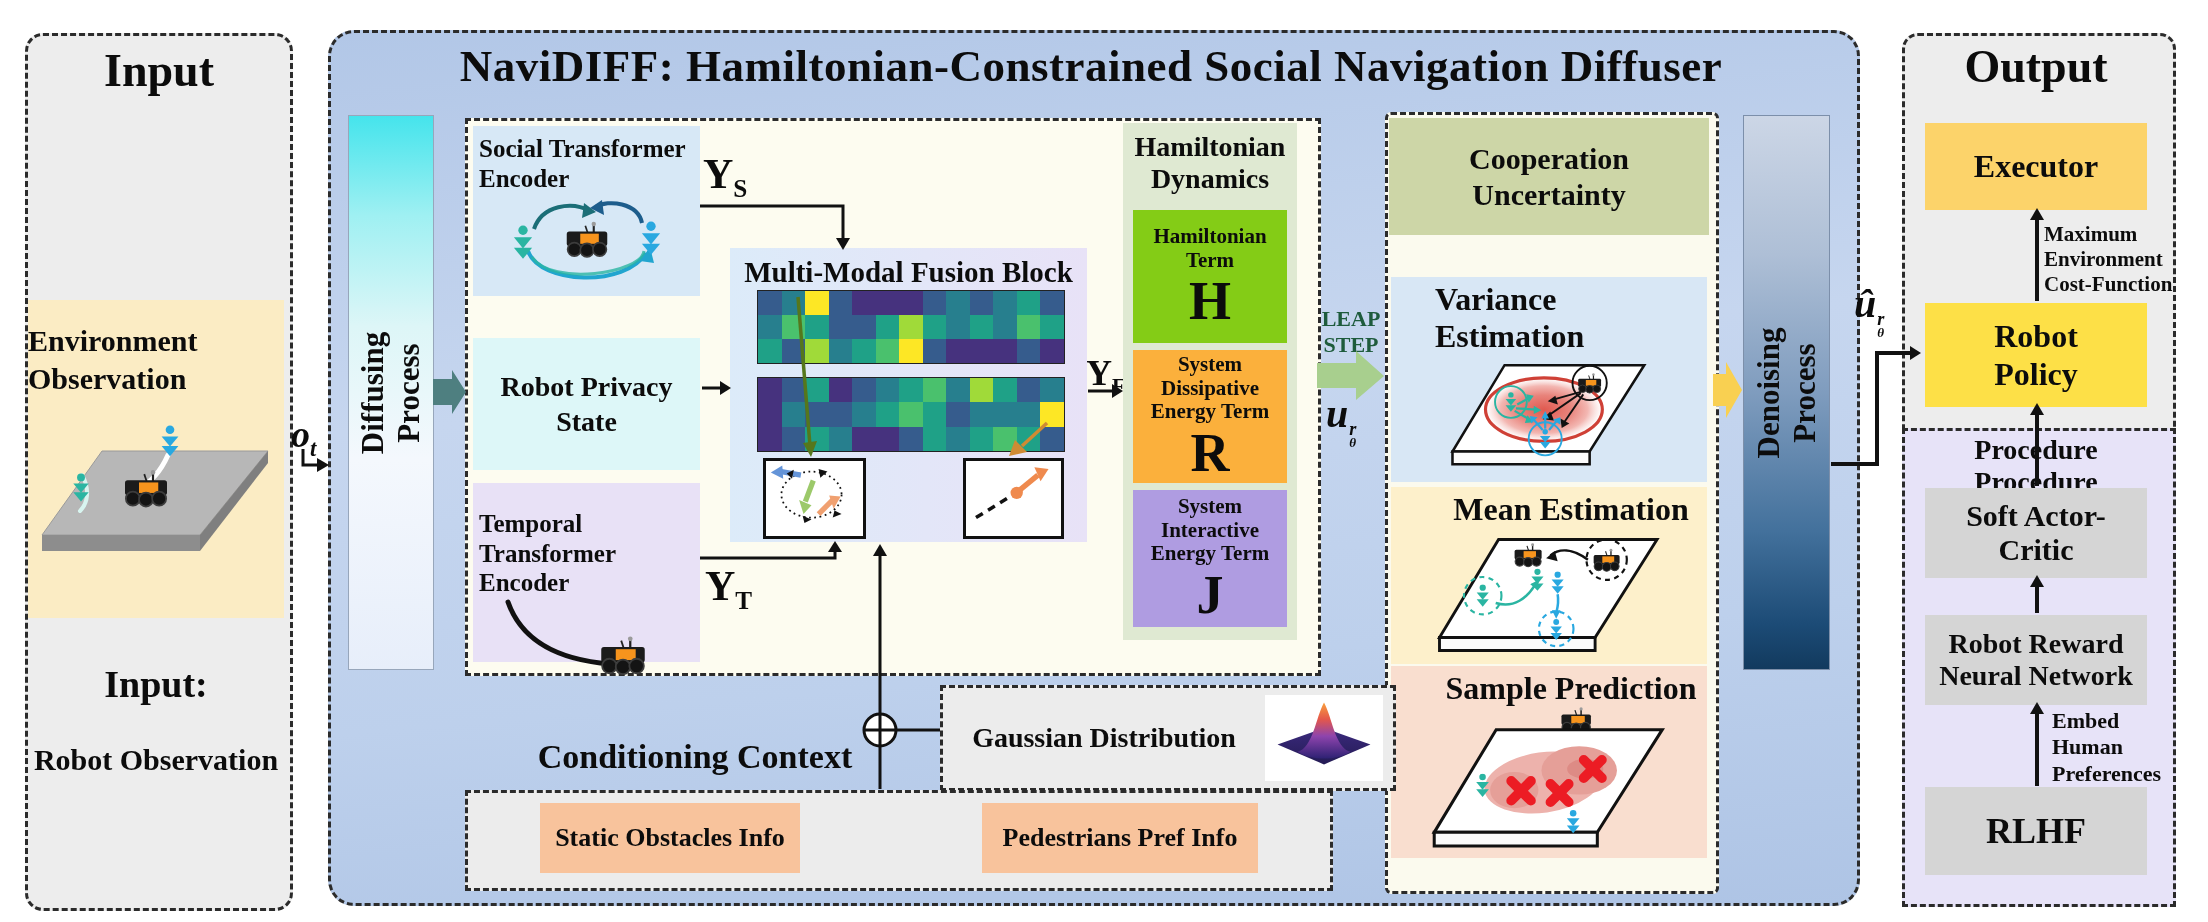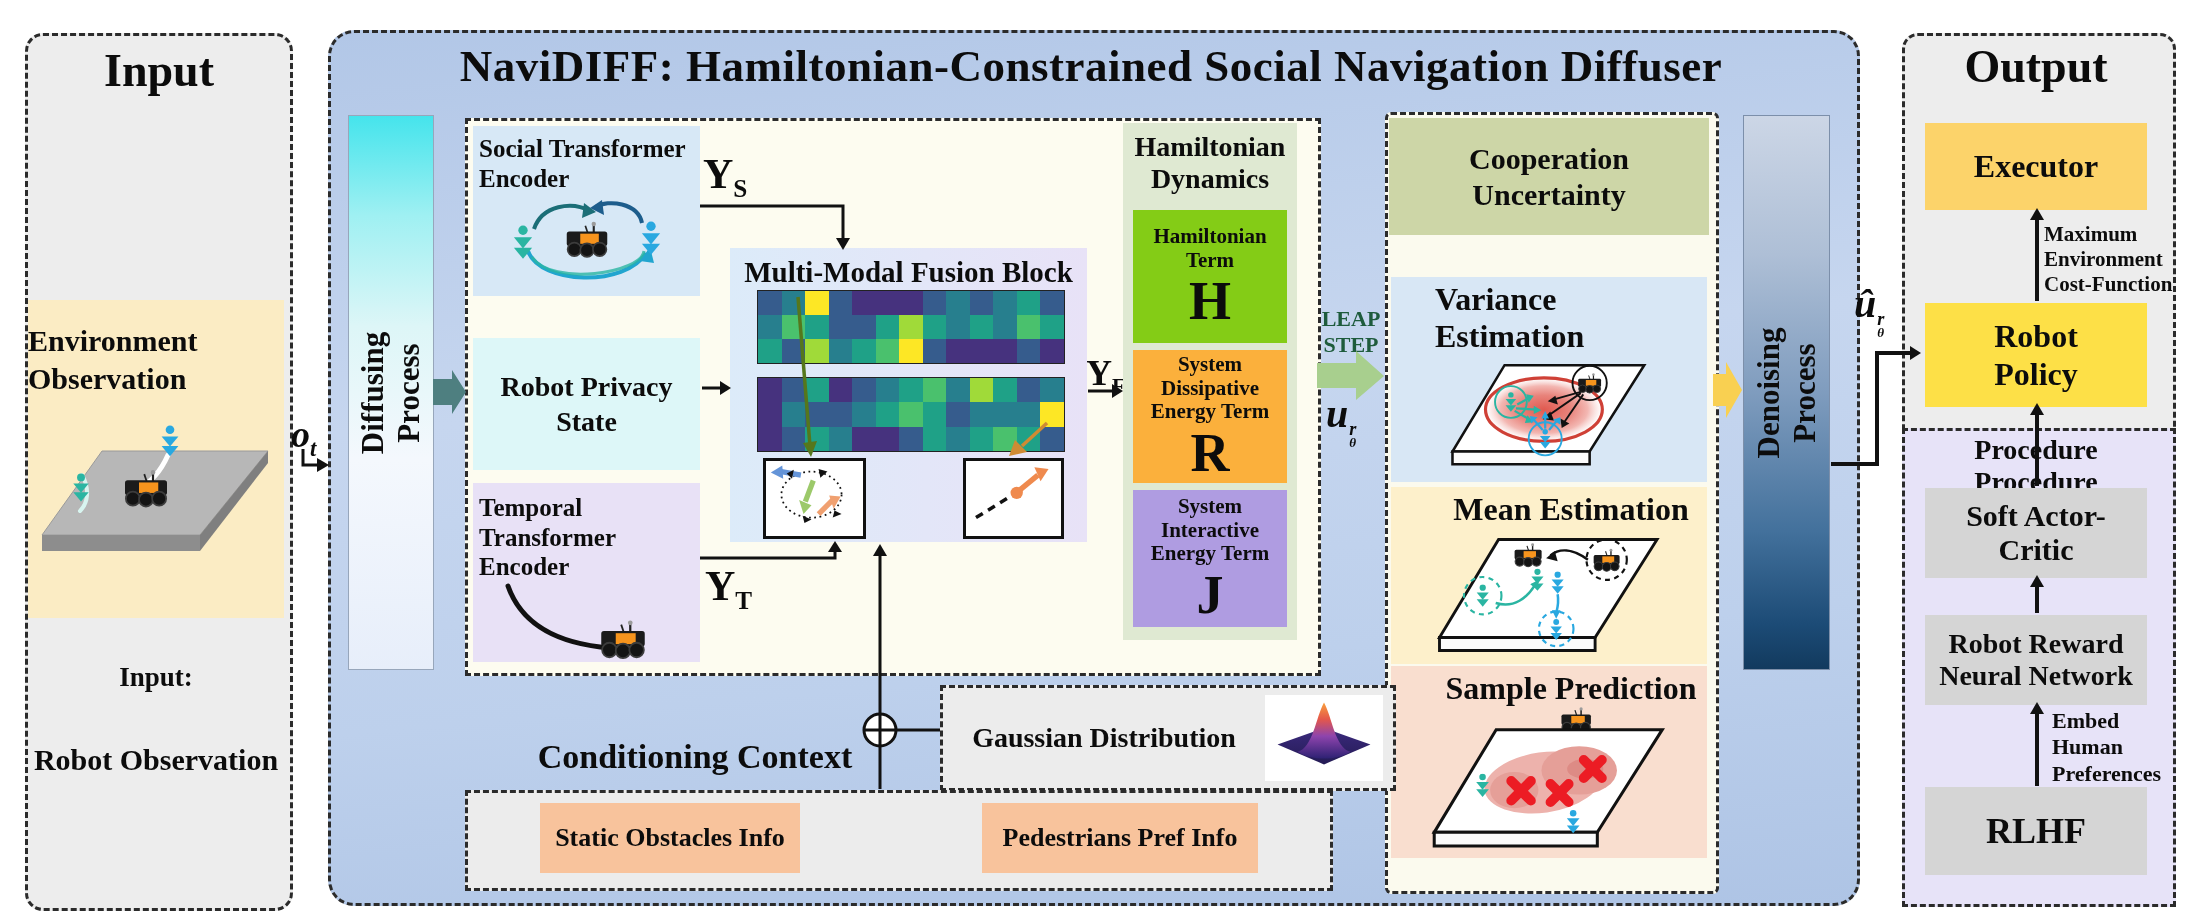--- a/index.html
+++ b/index.html
@@ -80,21 +80,21 @@
   #gaussian-label{flex:1;text-align:center;font-size:28px;line-height:1.2;}
   #gaussian-plot{width:118px;height:86px;background:#fff;margin-right:10px;display:flex;align-items:center;justify-content:center;}
   #context-container{left:465px;top:790px;width:862px;height:95px;background:#ececec;}
   .info-box{top:803px;height:70px;background:#f8c39c;font-size:26px;}
   #static-info{left:540px;width:260px;}
   #ped-info{left:982px;width:276px;}
 
   
   #env-box{left:28px;top:300px;width:256px;height:318px;background:#fbecc4;display:flex;flex-direction:column;align-items:center;}
   #env-label{font-size:30px;line-height:1.25;padding-top:22px;}
-  #input-caption1{left:25px;top:662px;width:262px;text-align:center;font-size:27px;}
+  #input-caption1{left:25px;top:662px;width:262px;text-align:center;font-size:38px;}
   #input-caption2{left:25px;top:740px;width:262px;text-align:center;font-size:30px;line-height:1.3;}
   #ot-label{left:291px;top:412px;font-size:38px;}
 
   
   #output-title{left:1902px;top:40px;width:268px;text-align:center;font-size:46px;}
   #executor-box{left:1925px;top:123px;width:222px;height:87px;background:#fcd36a;font-size:32px;}
   #cost-label{left:2044px;top:222px;width:130px;font-size:21px;line-height:1.18;}
   #policy-box{left:1925px;top:303px;width:222px;height:104px;background:#1fa9e2;font-size:32px;line-height:1.2;}
   #training-title{left:1902px;top:434px;width:268px;text-align:center;font-size:28px;word-spacing:22px;}
   #sac-box{left:1925px;top:488px;width:222px;height:90px;background:#d5d5d5;font-size:30px;line-height:1.15;}
@@ -176,21 +176,21 @@
       <use href="#sym-person" xlink:href="#sym-person" x="146" y="26" width="26" height="39" style="color:#29a8e0"></use>
       <use href="#sym-robot" xlink:href="#sym-robot" x="68" y="26" width="54" height="38"></use>
     </svg>
   </div>
 
   <div id="privacy-box" class="abs box">
     <div style="padding:0 20px">Robot Privacy State</div>
   </div>
 
   <div id="temporal-box" class="abs">
-    <div class="enc-label" style="padding-top:10px">Temporal Transformer Encoder</div>
+    <div class="enc-label" style="padding-top:26px">Temporal Transformer Encoder</div>
     <svg width="190" height="80" viewBox="0 0 190 80" style="display:block;margin:0 auto;">
       <path d="M16,4 C30,44 68,62 118,66" stroke="#111" stroke-width="5" fill="none" stroke-linecap="round"></path>
       <use href="#sym-robot" xlink:href="#sym-robot" x="102" y="38" width="58" height="40"></use>
     </svg>
   </div>
 
   <div id="ys" class="abs ylabel"><span>Y</span><sub>S</sub></div>
   <div id="yt" class="abs ylabel"><span>Y</span><sub>T</sub></div>
   <div id="yf" class="abs ylabel"><span>Y</span><sub>F</sub></div>
 

